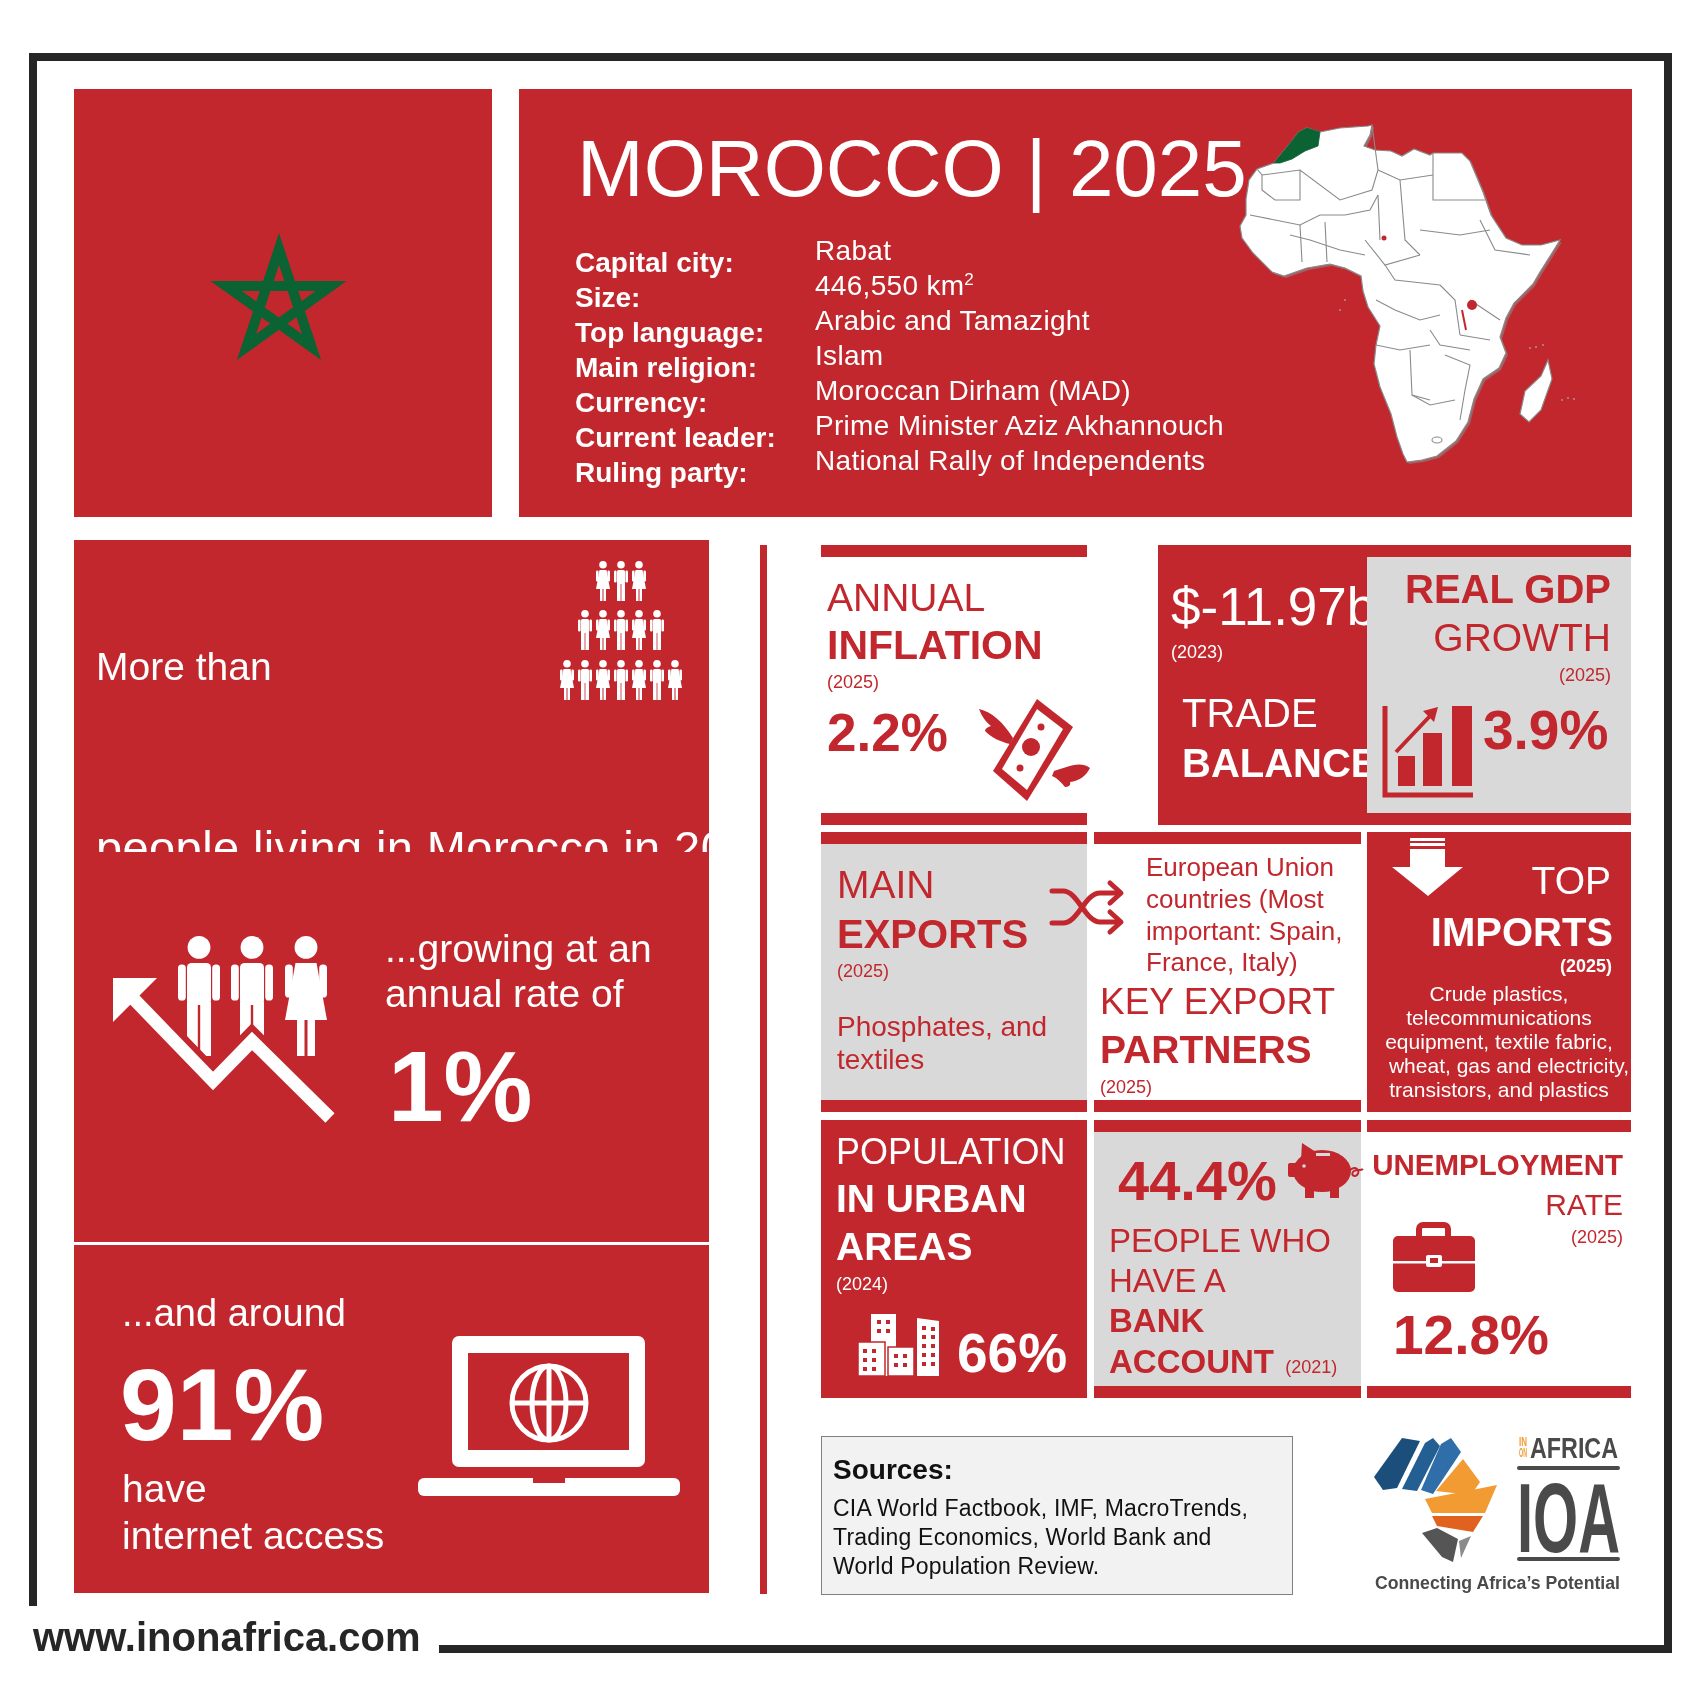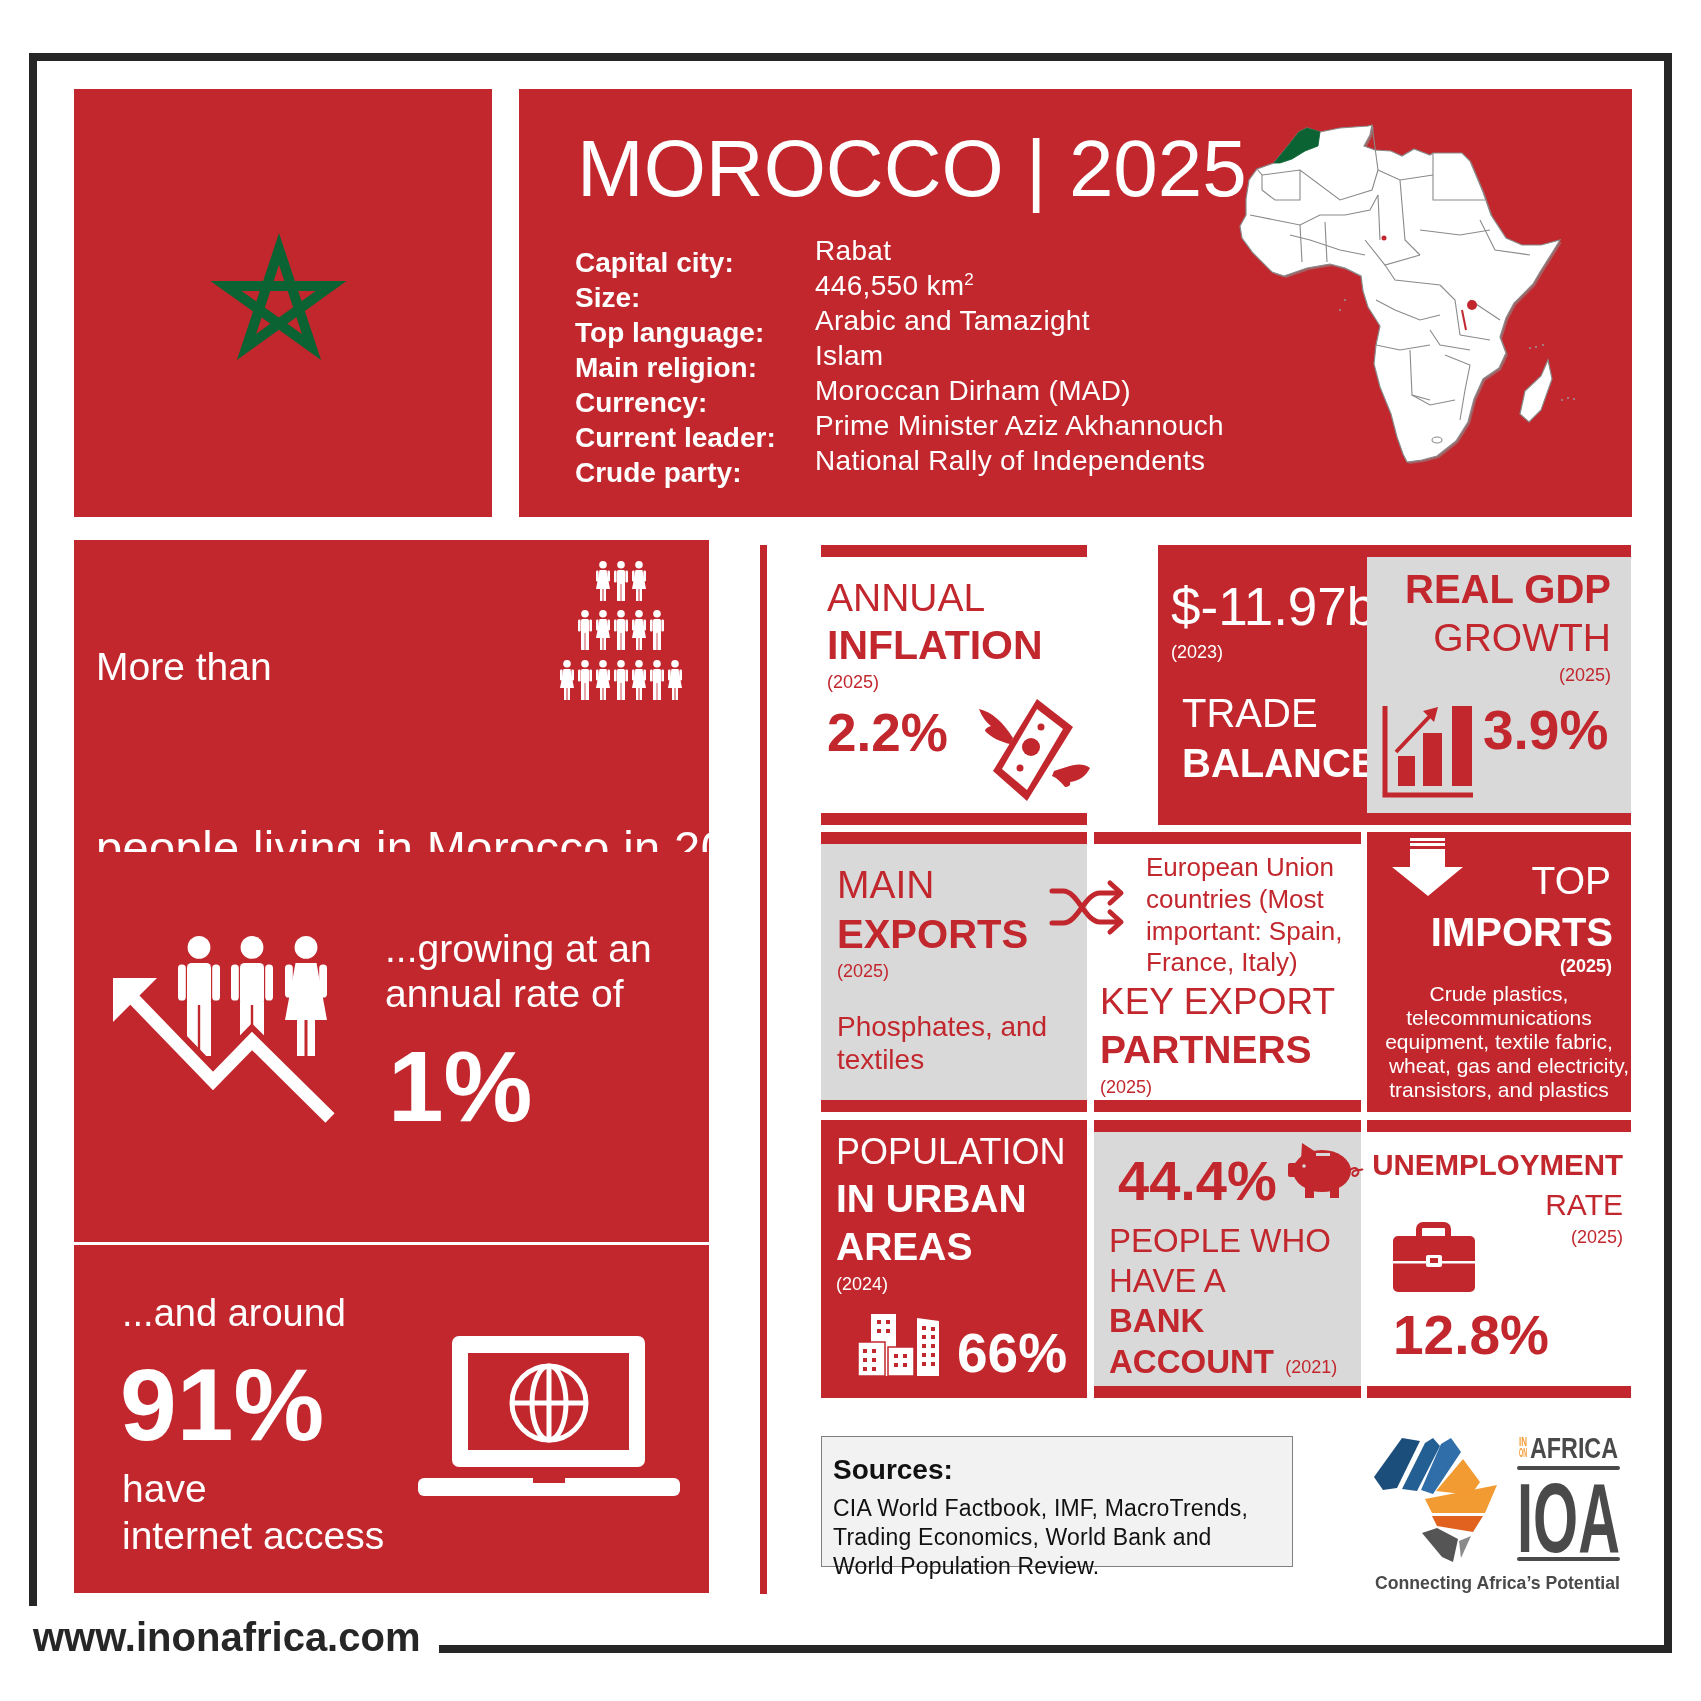--- a/index.html
+++ b/index.html
@@ -64,21 +64,21 @@
     </div>
     <div class="fact" style="top:140px">
       <span class="lbl">Currency:</span>
       <span class="val">Moroccan Dirham (MAD)</span>
     </div>
     <div class="fact" style="top:175px">
       <span class="lbl">Current leader:</span>
       <span class="val">Prime Minister Aziz Akhannouch</span>
     </div>
     <div class="fact" style="top:210px">
-      <span class="lbl">Crude party:</span>
+      <span class="lbl">Ruling party:</span>
       <span class="val">National Rally of Independents</span>
     </div>
   </div>
 
   <svg style="left:711px;top:21px" width="380" height="360" viewBox="1230 110 380 360">
     <path transform="translate(2,2)" fill="#8e8e8e" opacity="0.55" d="M1274,163 L1288,146 L1299,132 L1307,128 L1320,132 L1340,128 L1368,126 L1372,125 L1370,135 L1364,146 L1375,150 L1391,151 L1402,156 L1414,149 L1430,155 L1433,153 L1462,153 L1470,161 L1478,180 L1483,192 L1491,215 L1506,238 L1522,245 L1541,245 L1560,240 L1552,253 L1540,272 L1533,284 L1514,303 L1506,318 L1500,337 L1506,353 L1499,368 L1483,379 L1474,399 L1468,422 L1456,441 L1437,456 L1422,460 L1407,462 L1403,454 L1397,437 L1391,414 L1380,387 L1374,364 L1376,345 L1380,326 L1368,307 L1363,291 L1361,276 L1345,268 L1330,264 L1307,268 L1284,276 L1272,272 L1253,253 L1242,238 L1240,226 L1246,215 L1246,199 L1249,180 L1257,169 Z"></path>
     <path fill="#ffffff" stroke="#8a8a8a" stroke-width="1.2" d="M1274,163 L1288,146 L1299,132 L1307,128 L1320,132 L1340,128 L1368,126 L1372,125 L1370,135 L1364,146 L1375,150 L1391,151 L1402,156 L1414,149 L1430,155 L1433,153 L1462,153 L1470,161 L1478,180 L1483,192 L1491,215 L1506,238 L1522,245 L1541,245 L1560,240 L1552,253 L1540,272 L1533,284 L1514,303 L1506,318 L1500,337 L1506,353 L1499,368 L1483,379 L1474,399 L1468,422 L1456,441 L1437,456 L1422,460 L1407,462 L1403,454 L1397,437 L1391,414 L1380,387 L1374,364 L1376,345 L1380,326 L1368,307 L1363,291 L1361,276 L1345,268 L1330,264 L1307,268 L1284,276 L1272,272 L1253,253 L1242,238 L1240,226 L1246,215 L1246,199 L1249,180 L1257,169 Z"></path>
     <g fill="none" stroke="#8a8a8a" stroke-width="1.1">
       <path d="M1257,169 L1262,175 L1262,190"></path>
       <path d="M1262,175 L1300,170 L1340,200 L1372,190 L1378,170"></path>
@@ -365,21 +365,21 @@
   <svg style="left:23px;top:100px" width="88" height="75" viewBox="1390 1220 88 75">
     <path d="M1419,1238 V1229 a4,4 0 0 1 4,-4 H1444 a4,4 0 0 1 4,4 V1238" stroke="#c1272d" stroke-width="6" fill="none"></path>
     <rect x="1393" y="1236" width="82" height="56" rx="5" fill="#c1272d"></rect>
     <rect x="1393" y="1261" width="82" height="2.5" fill="#ffffff"></rect>
     <rect x="1426" y="1255" width="16" height="12" rx="2" fill="#ffffff"></rect>
     <rect x="1430" y="1258" width="8" height="5" fill="#c1272d"></rect>
   </svg>
   <div class="t red b" style="left:26px;top:188px;font-size:55px">12.8%</div>
 </div>
 
-<div class="a" style="left:821px;top:1436px;width:472px;height:131px;background:#f2f2f2;border:1px solid #808080">
+<div class="a" style="left:821px;top:1436px;width:472px;height:159px;background:#f2f2f2;border:1px solid #808080">
   <div class="t dark b" style="left:11px;top:19px;font-size:28px">Sources:</div>
   <div class="t dark" style="left:11px;top:60px;font-size:23px;letter-spacing:0.2px">CIA World Factbook, IMF, MacroTrends,</div>
   <div class="t dark" style="left:11px;top:89px;font-size:23px;letter-spacing:0.2px">Trading Economics, World Bank and</div>
   <div class="t dark" style="left:11px;top:118px;font-size:23px;letter-spacing:0.2px">World Population Review.</div>
 </div>
 
 <svg style="left:1370px;top:1430px" width="260" height="170" viewBox="1370 1430 260 170">
   <g>
     <polygon points="1374,1477 1402,1438 1420,1441 1397,1488 1383,1490" fill="#1b4e7a"></polygon>
     <polygon points="1402,1489 1425,1443 1433,1438 1440,1446 1417,1491" fill="#245f93"></polygon>

